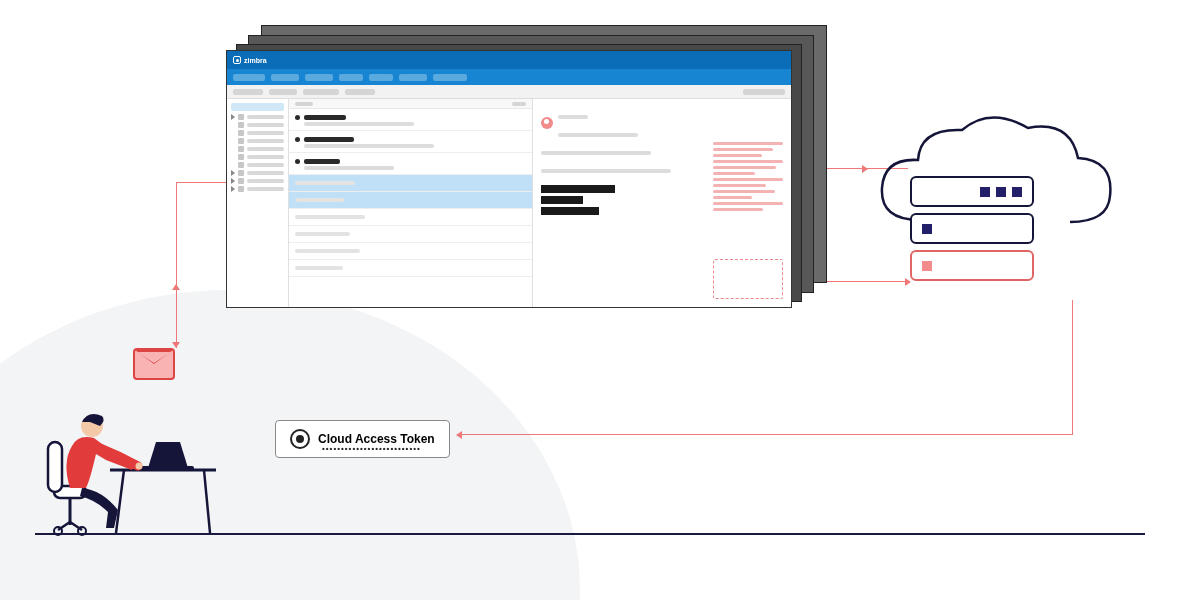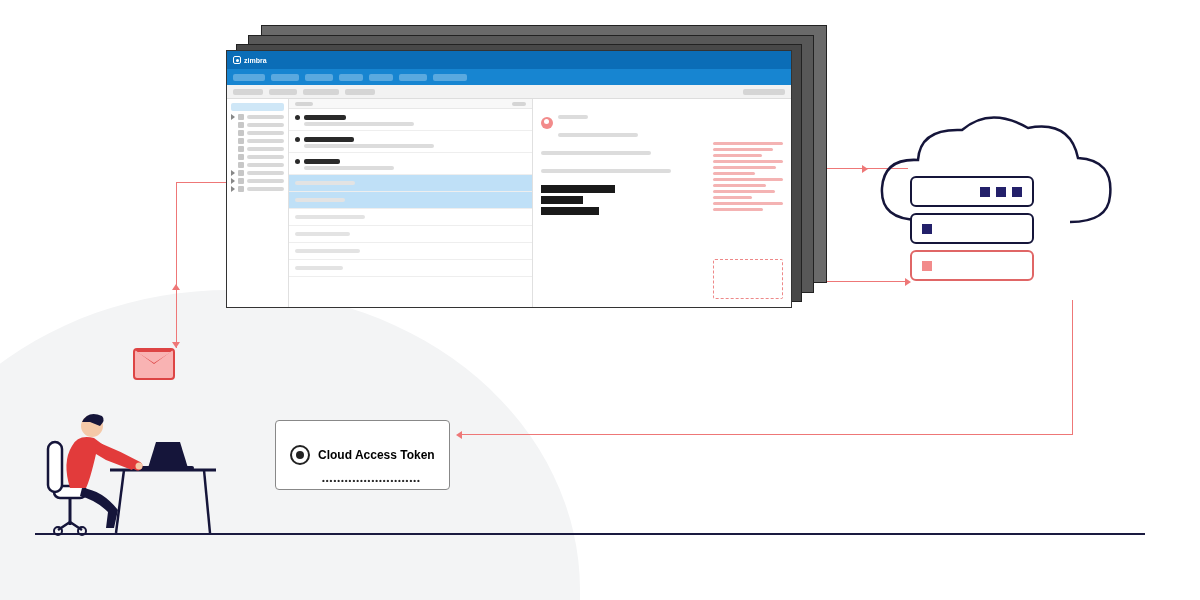--- a/index.html
+++ b/index.html
@@ -50,21 +50,21 @@
 
 
 .cloud{position:absolute;left:870px;top:110px}
 .server{position:absolute;left:910px;top:170px;width:124px}
 .srv-row{height:31px;border:2px solid #15153a;border-radius:6px;margin-top:6px;background:#fff;display:flex;align-items:center;padding:0 10px;gap:6px}
 .srv-sq{width:10px;height:10px;background:#23206a}
 .srv-row.bad{border-color:#e06666}
 .srv-row.bad .srv-sq{background:#f28b8b}
 
 
-.token{position:absolute;left:275px;top:420px;background:#fff;border:1px solid #888;border-radius:4px;padding:24px 14px;display:flex;align-items:center;gap:8px;font-size:12px;font-weight:bold}
+.token{position:absolute;left:275px;top:420px;background:#fff;border:1px solid #888;border-radius:4px;padding:8px 14px;display:flex;align-items:center;gap:8px;font-size:12px;font-weight:bold}
 .token-icon{width:20px;height:20px;border:2px solid #222;border-radius:50%;display:flex;align-items:center;justify-content:center}
 .token-icon:after{content:"";width:8px;height:8px;background:#222;border-radius:50%}
 .token-dots{position:absolute;left:46px;bottom:4px;font-size:8px;letter-spacing:1px;color:#222}
 
 
 .person{position:absolute;left:40px;top:390px}
 .envelope{position:absolute;left:133px;top:348px;width:42px;height:32px;background:#f9b3b3;border:2px solid #d44;border-radius:4px}
 .envelope:before{content:"";position:absolute;left:0;top:0;width:0;height:0;border-left:19px solid transparent;border-right:19px solid transparent;border-top:14px solid #d44}
 .envelope:after{content:"";position:absolute;left:2px;top:2px;width:0;height:0;border-left:17px solid transparent;border-right:17px solid transparent;border-top:11px solid #f9b3b3}
 

